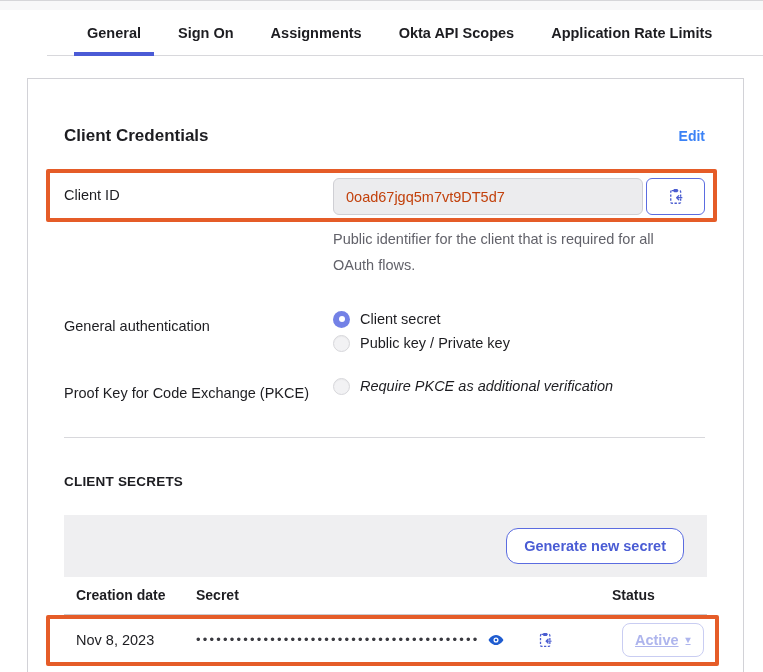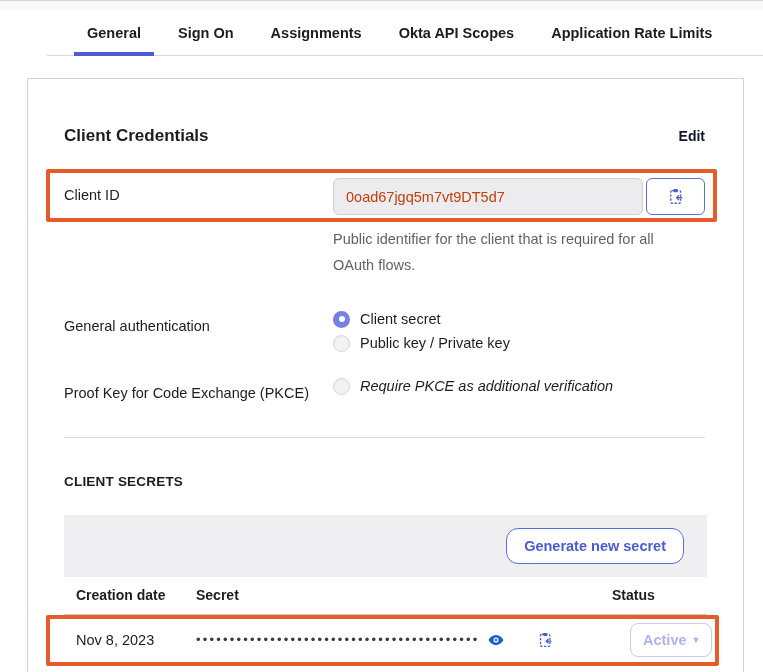--- a/index.html
+++ b/index.html
@@ -17,21 +17,21 @@
   
   .tabbar { display: flex; align-items: stretch; height: 46px; padding-left: 27px; border-bottom: 1px solid #d8d8dc; background: #fff; margin-left: 47px; }
   .tab { display: flex; align-items: center; padding: 0 13px; margin-right: 11px; font-size: 14.5px; font-weight: 700; color: #1d1d21; position: relative; white-space: nowrap; cursor: pointer; }
   .tab.active::after { content: ""; position: absolute; left: 0; right: 0; bottom: -1px; height: 4px; background: #4b5bd6; }
 
   
   .card { position: relative; margin: 22px 0 0 27px; width: 717px; height: 600px; background: #fff; border: 1px solid #d2d2d7; padding: 47px 38px 0 36px; }
 
   .section-head { display: flex; justify-content: space-between; align-items: center; margin-bottom: 32px; }
   .section-title { font-size: 17px; font-weight: 700; }
-  .edit-link { font-size: 14px; font-weight: 700; color: #0f172a; text-decoration: none; cursor: pointer; }
+  .edit-link { font-size: 14px; font-weight: 700; color: #3b82f6; text-decoration: none; cursor: pointer; }
 
   .form-row { display: flex; align-items: flex-start; }
   .form-label { width: 269px; flex: none; font-size: 14.5px; padding-top: 9px; }
   .form-control { flex: 1; }
 
   
   .clientid-row { position: relative; }
   .highlight-box { position: absolute; border: 4px solid #e55c28; border-radius: 2px; pointer-events: none; z-index: 6; }
   .hl-clientid { left: -18px; right: -12px; top: -9px; bottom: -7px; }
   .id-group { display: flex; align-items: stretch; }
@@ -61,21 +61,21 @@
   .thead { display: flex; align-items: center; height: 38px; border-bottom: 1px solid #caccd1; font-size: 14px; font-weight: 700; }
   .col-date { width: 132px; flex: none; padding-left: 12px; }
   .col-secret { flex: 1; display: flex; align-items: center; }
   .col-status { width: 95px; flex: none; }
   .trow { display: flex; align-items: center; height: 50px; position: relative; font-size: 14.5px; }
   .hl-secret { left: -18px; right: -12px; top: 0; bottom: -1px; }
   .dots { font-size: 13px; letter-spacing: 2.2px; color: #3a3a40; white-space: nowrap; overflow: hidden; }
   .eye-btn, .copy-btn-sm { background: none; border: none; cursor: pointer; display: flex; align-items: center; padding: 0; }
   .eye-btn { margin-left: 7px; }
   .copy-btn-sm { margin-left: 31px; }
-  .status-btn { margin-left: 18px; background: #fff; border: 1px solid #c9cdf2; border-radius: 8px; color: #aeb5ed; font-family: "Liberation Sans", sans-serif; font-size: 14.5px; font-weight: 700; padding: 8px 12px; cursor: pointer; display: flex; align-items: center; gap: 7px; }
+  .status-btn { margin-left: 10px; background: #fff; border: 1px solid #c9cdf2; border-radius: 8px; color: #aeb5ed; font-family: "Liberation Sans", sans-serif; font-size: 14.5px; font-weight: 700; padding: 8px 12px; cursor: pointer; display: flex; align-items: center; gap: 7px; text-decoration: underline; }
   .status-caret { font-size: 10px; }
 </style>
 </head>
 <body>
 
 <div class="top-strip"></div>
 
 <nav class="tabbar">
   <div class="tab active">General</div>
   <div class="tab">Sign On</div>

